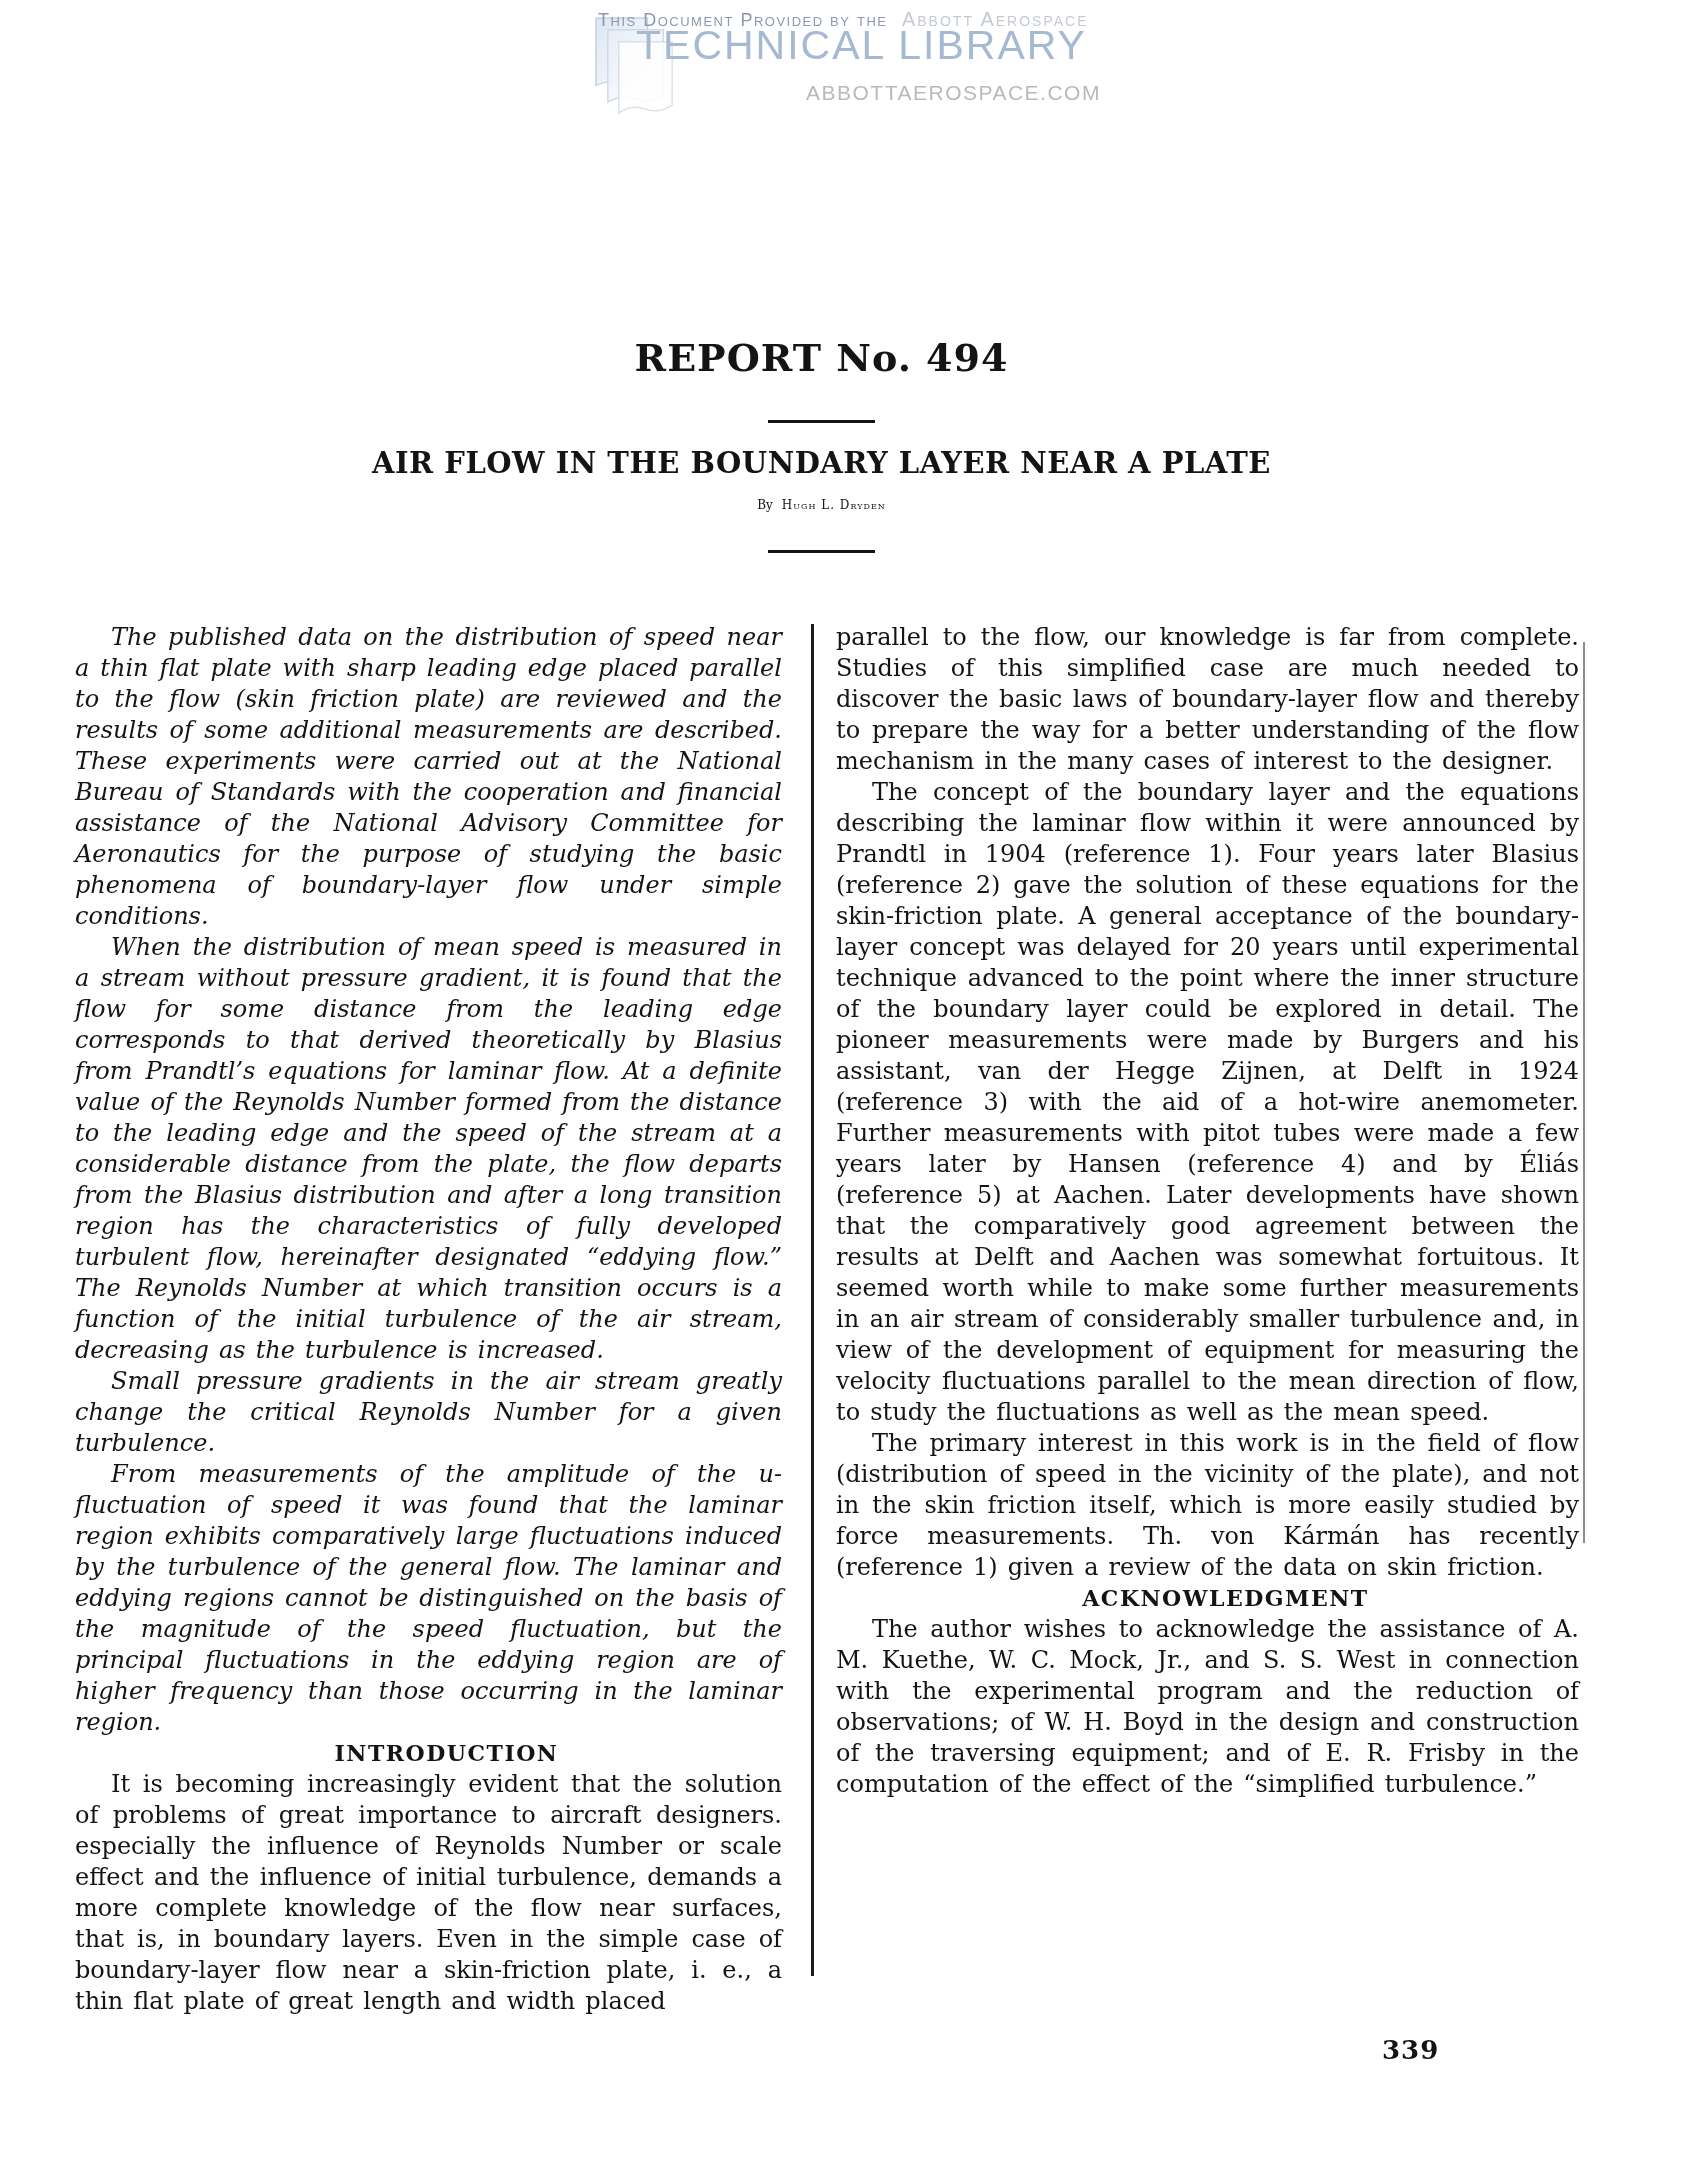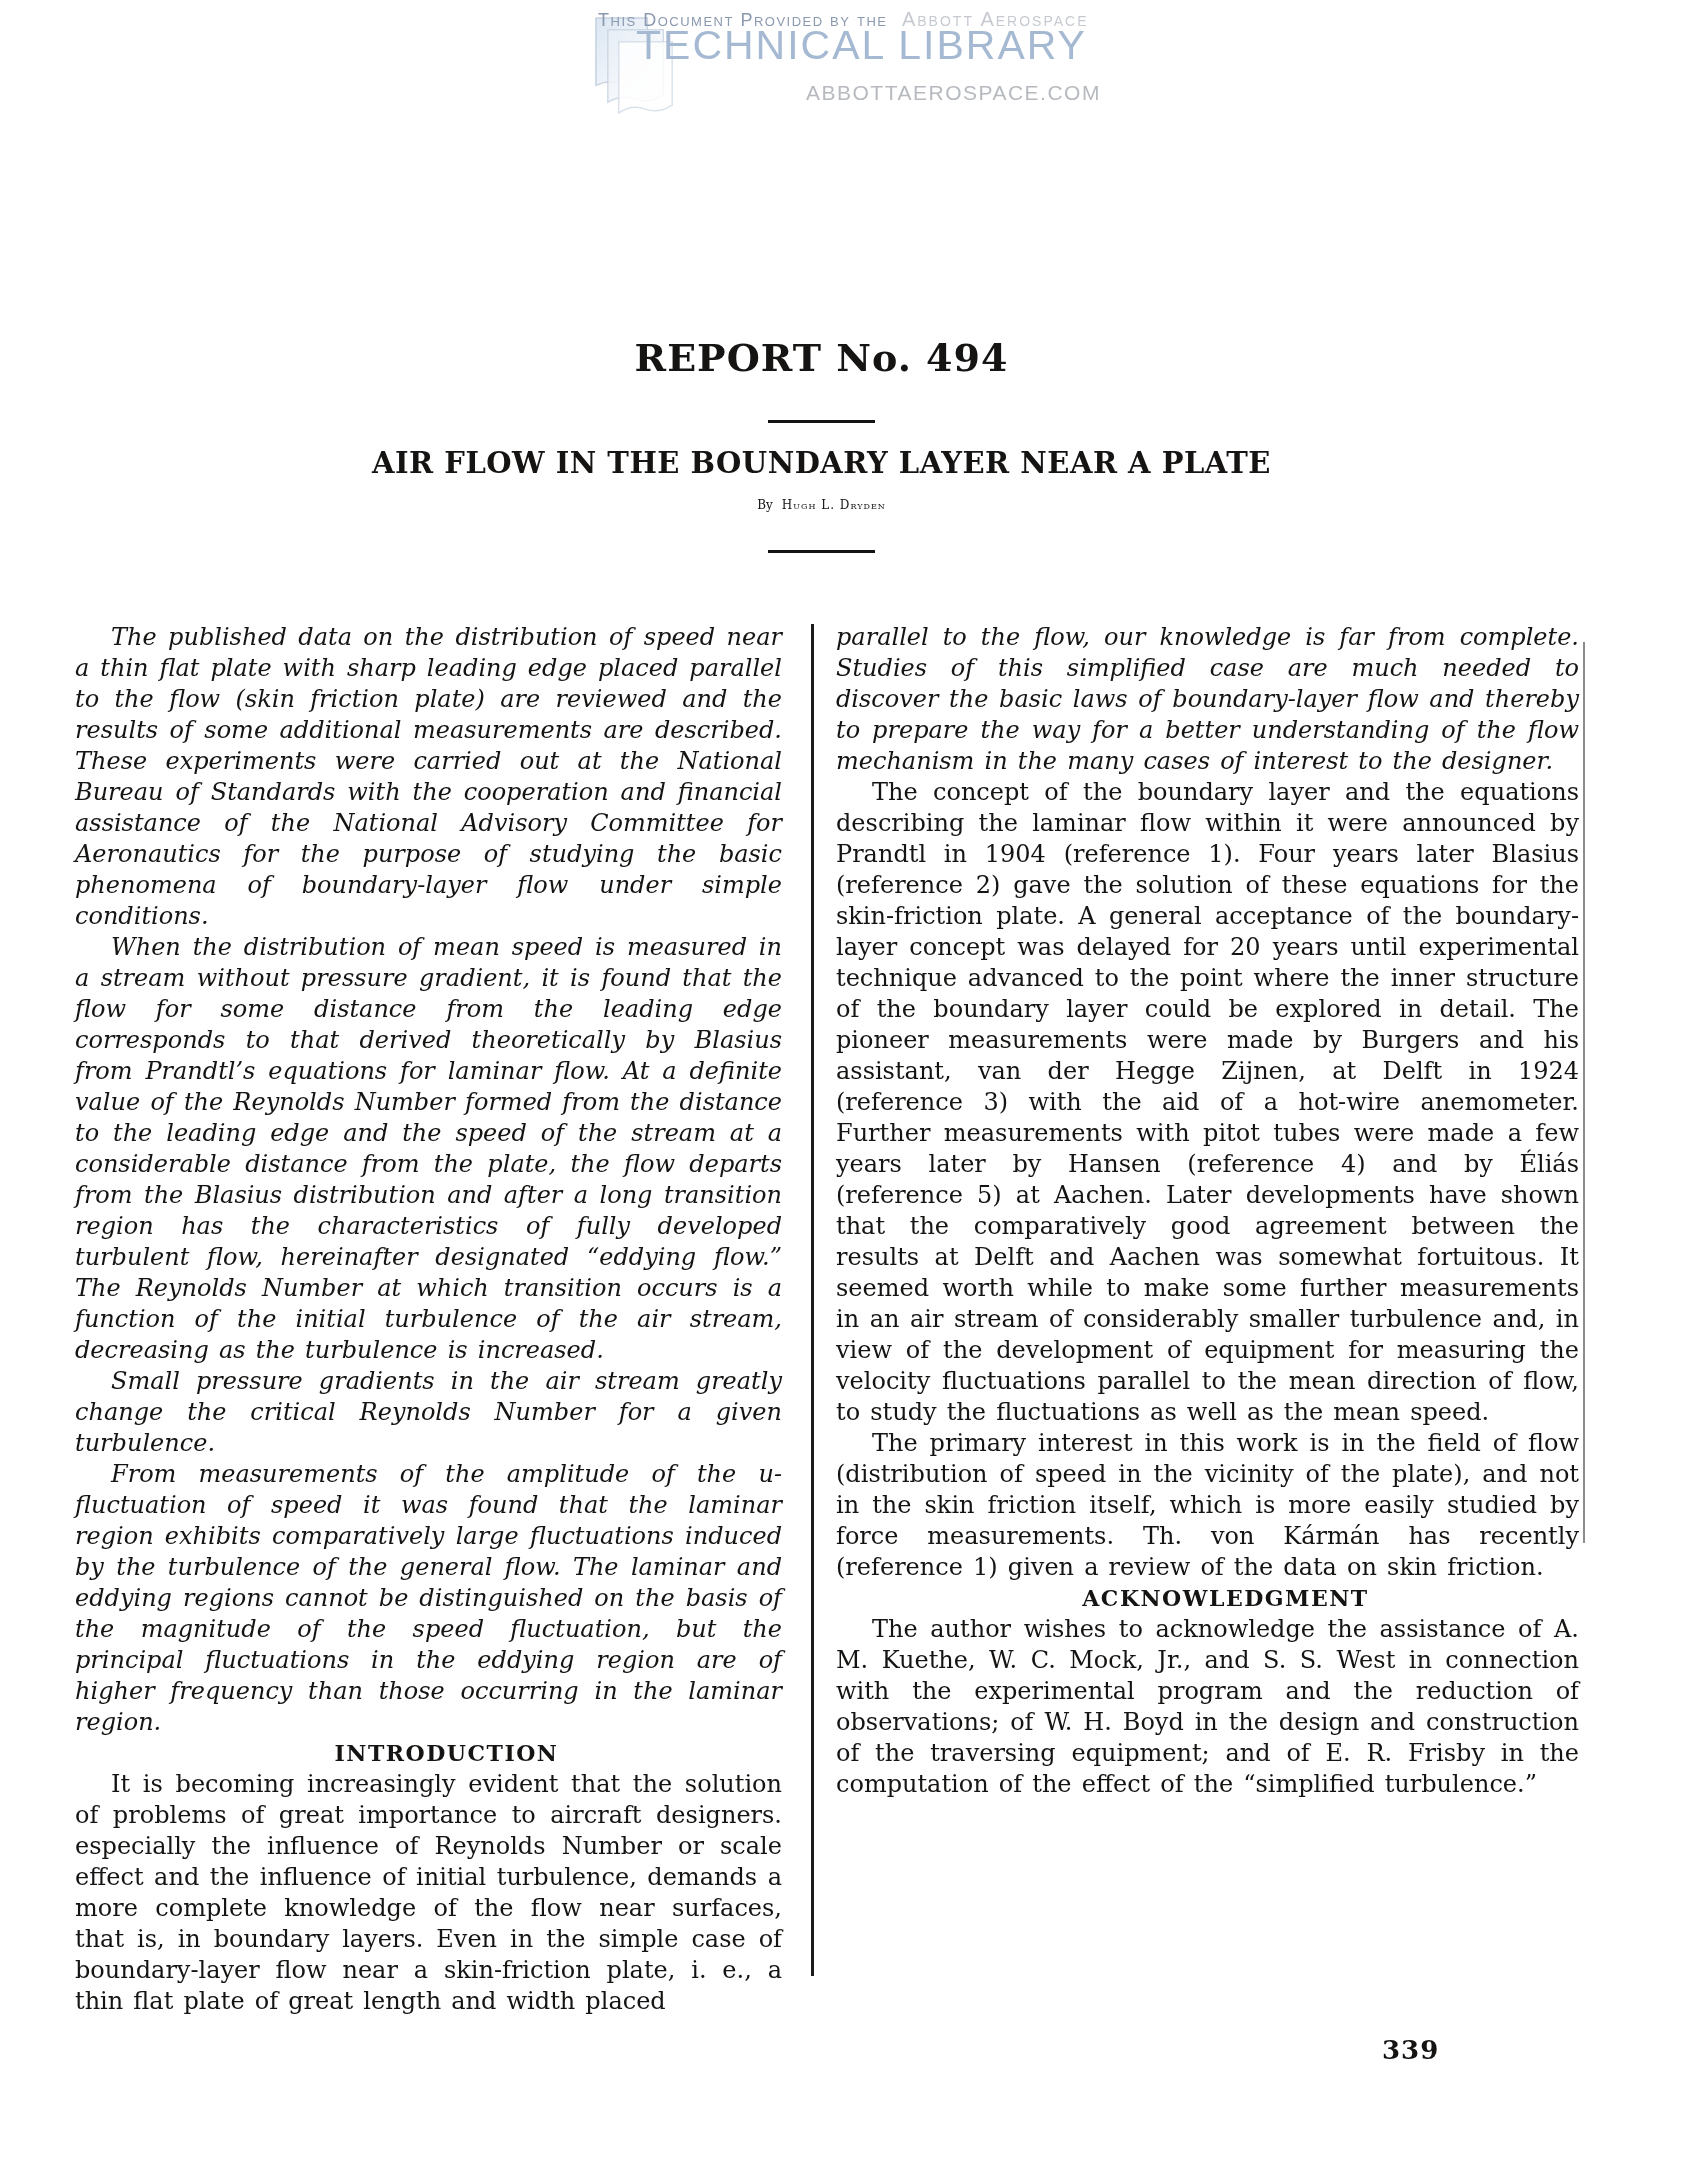--- a/index.html
+++ b/index.html
@@ -55,21 +55,21 @@
 
   
   .col {
     position:absolute; top:622px;
     font-size:24px; line-height:31px;
     text-align:justify; word-spacing:2.5px;
   }
   .col-left  { left:75px;  width:707px; }
   .col-right { left:836px; width:743px; }
   .col p { margin:0; text-indent:36px; }
-  .col p.noindent { text-indent:0;font-style:italic; }
+  .col p.noindent { text-indent:0; }
   .col p.ital { font-style:italic; }
   .sec-head {
     margin:28px 0 24px 0; text-align:center; text-indent:0;
     font-weight:700; font-size:22px; letter-spacing:1.5px; font-style:normal;
   }
   .col-divider {
     position:absolute; left:811px; top:624px;
     width:3px; height:1352px; background:#1b1b1b;
   }
   .page-edge-line {

